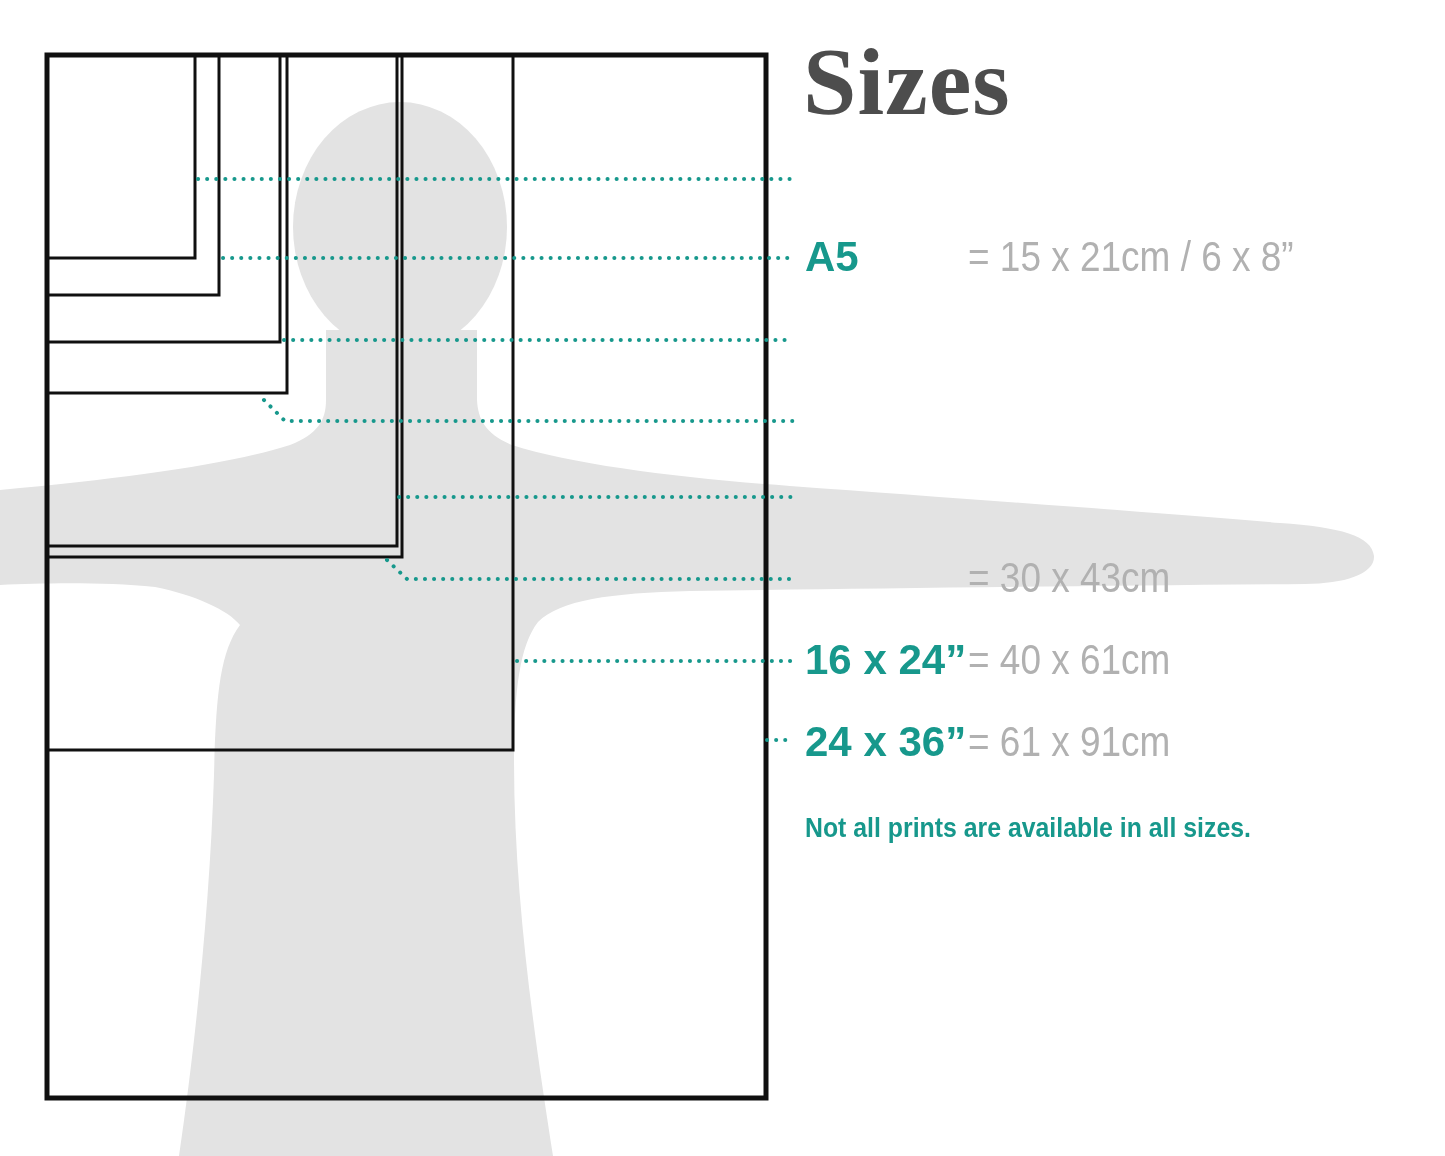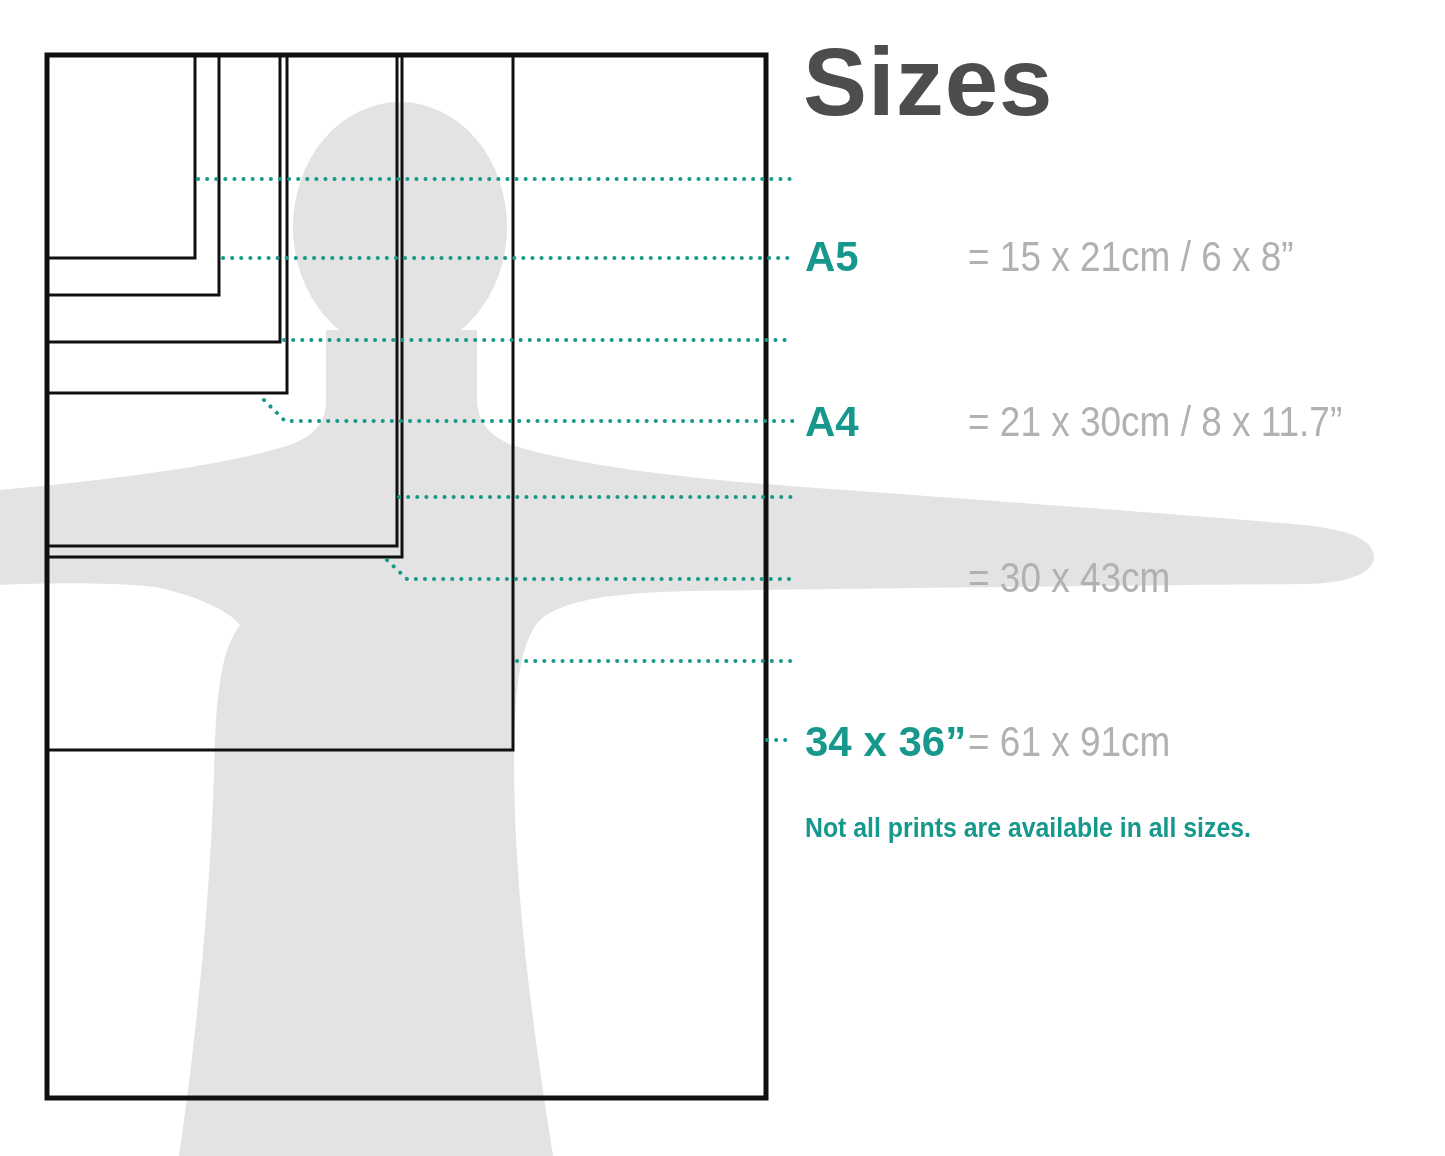--- a/index.html
+++ b/index.html
@@ -12,21 +12,21 @@
   *{margin:0;padding:0;box-sizing:border-box;}
   html,body{width:1445px;height:1156px;background:#ffffff;overflow:hidden;}
   .stage{
     position:relative;width:1445px;height:1156px;background:#ffffff;
     font-family:"Liberation Sans",sans-serif;
   }
   .diagram-svg{position:absolute;left:0;top:0;width:1445px;height:1156px;}
 
   .page-title{
     position:absolute;left:803px;top:34px;
-    font-family:Liberation Sans, sans-serif;
+    font-family:Liberation Serif, serif;
     font-weight:bold;font-size:96px;line-height:1;
     color:var(--title-gray);
     letter-spacing:1px;white-space:nowrap;
   }
   .size-row{position:absolute;left:805px;height:44px;width:620px;}
   .size-label{
     position:absolute;left:0;top:0;line-height:44px;
     font-weight:bold;font-size:42px;color:var(--teal);
     white-space:nowrap;letter-spacing:0;
   }
@@ -96,27 +96,27 @@
       <path d="M 767,740 H 793"></path>
     </g>
   </svg>
 
   <div class="page-title">Sizes</div>
 
   <div class="size-row" style="top:235px">
     <span class="size-label">A5</span>
     <span class="size-metric">= 15 x 21cm / 6 x 8”</span>
   </div>
-  <div class="size-row" style="top:400px">
-    <span class="size-label">A4</span>
-    <span class="size-metric">= 21 x 30cm / 8 x 11.7”</span>
-  </div>
   <div class="size-row" style="top:556px">
     <span class="size-metric">= 30 x 43cm</span>
   </div>
+  <div class="size-row" style="top:638px">
+    <span class="size-label">16 x 24”</span>
+    <span class="size-metric">= 40 x 61cm</span>
+  </div>
   <div class="size-row" style="top:720px">
-    <span class="size-label">34 x 36”</span>
+    <span class="size-label">24 x 36”</span>
     <span class="size-metric">= 61 x 91cm</span>
   </div>
 
   <div class="note">Not all prints are available in all sizes.</div>
 
 </div>
 
 </body></html>

